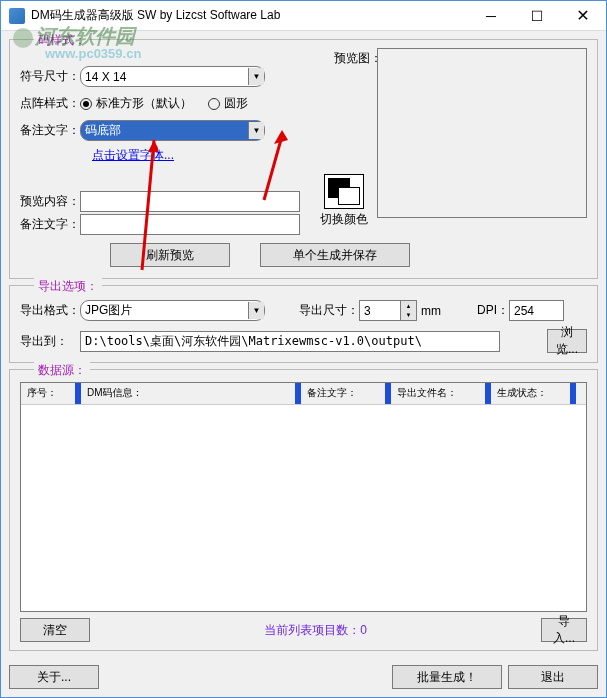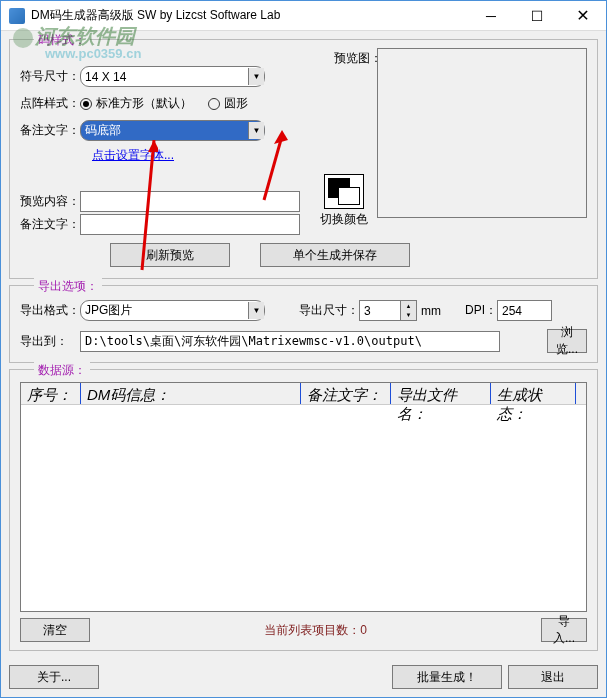--- a/index.html
+++ b/index.html
@@ -32,21 +32,21 @@
 .radio-dot { width: 12px; height: 12px; border: 1px solid #333; border-radius: 50%; margin-right: 4px; display: flex; align-items: center; justify-content: center; }
 .radio-dot.sel::after { content: ""; width: 6px; height: 6px; background: #000; border-radius: 50%; }
 .preview-box { position: absolute; top: 8px; right: 10px; width: 210px; height: 170px; border: 1px solid #7a7a7a; background: #f0f0f0; }
 .preview-lbl { position: absolute; top: -4px; right: 175px; }
 .color-swap { width: 40px; height: 35px; border: 1px solid #000; background: #fff; position: relative; }
 .color-swap .blk { position: absolute; top: 3px; left: 3px; width: 22px; height: 20px; background: #000; border: 1px solid #000; }
 .color-swap .wht { position: absolute; bottom: 3px; right: 3px; width: 22px; height: 18px; background: #fff; border: 1px solid #000; }
 .link { color: #0000ee; text-decoration: underline; cursor: pointer; }
 .table-wrap { flex: 1; border: 1px solid #7a7a7a; background: #fff; margin-top: 4px; display: flex; flex-direction: column; }
 .thead { display: flex; background: #f0f0f0; border-bottom: 1px solid #ccc; height: 22px; }
-.th { border-right: 1px solid #1d4ed8; padding: 3px 6px; font-size: 15px; font-style: italic; }
+.th { border-right: 6px solid #1d4ed8; padding: 3px 6px; font-size: 10px; }
 .tbody { flex: 1; }
 .bottomrow { display: flex; align-items: center; margin-top: 6px; gap: 6px; }
 .arrow-annot { position: absolute; pointer-events: none; z-index: 5; }
 .spinner { display: inline-flex; border: 1px solid #7a7a7a; height: 21px; background: #fff; }
 .spinner input { border: none; width: 40px; padding: 0 4px; font-size: 12px; outline: none; }
 .spin-btns { width: 16px; display: flex; flex-direction: column; border-left: 1px solid #7a7a7a; }
 .spin-btns div { flex: 1; background: #e5e5e5; font-size: 6px; display: flex; align-items: center; justify-content: center; }
 .footer { display: flex; gap: 6px; padding: 6px 8px 8px 8px; }
 .footer .btn { flex: 0 0 auto; min-width: 90px; }
 </style>
@@ -154,21 +154,21 @@
         </div>
         <span style="margin-left:34px;width:60px;">导出尺寸：</span>
         <div class="spinner">
           <input value="3" style="">
           <div class="spin-btns">
               <div>▲</div>
               <div>▼</div>
             </div>
         </div>
         <span style="margin-left:4px;">mm</span>
-        <span style="margin-left:24px;">DPI：</span>
+        <span style="margin-left:36px;">DPI：</span>
         <div class="textin" style="width:55px;">
             <span>254</span>
           </div>
       </div>
       <div class="row">
         <span class="lbl">导出到：</span>
         <div class="textin" style="width:420px;font-family:Consolas,monospace;">
             <span>D:\tools\桌面\河东软件园\Matrixewmsc-v1.0\output\</span>
           </div>
         <button class="btn" style="margin-left:auto;width:40px;">浏览...</button>
@@ -182,21 +182,21 @@
             <div class="th" style="width: 60px;">序号：</div>
             <div class="th" style="width: 220px;">DM码信息：</div>
             <div class="th" style="width: 90px;">备注文字：</div>
             <div class="th" style="width: 100px;">导出文件名：</div>
             <div class="th" style="width: 85px;">生成状态：</div>
           </div>
         <div class="tbody"></div>
       </div>
       <div class="bottomrow">
         <button class="btn" style="width:70px;">清空</button>
-        <div style="flex:1;text-align:center;color:#7f1d1d;">
+        <div style="flex:1;text-align:center;color:#6d28d9;">
           <span>当前列表项目数：</span><span>0</span>
         </div>
         <button class="btn" style="width:46px;">导入...</button>
       </div>
     </div>
 
   </div>
 
   <div class="footer">
     <button class="btn">关于...</button>

